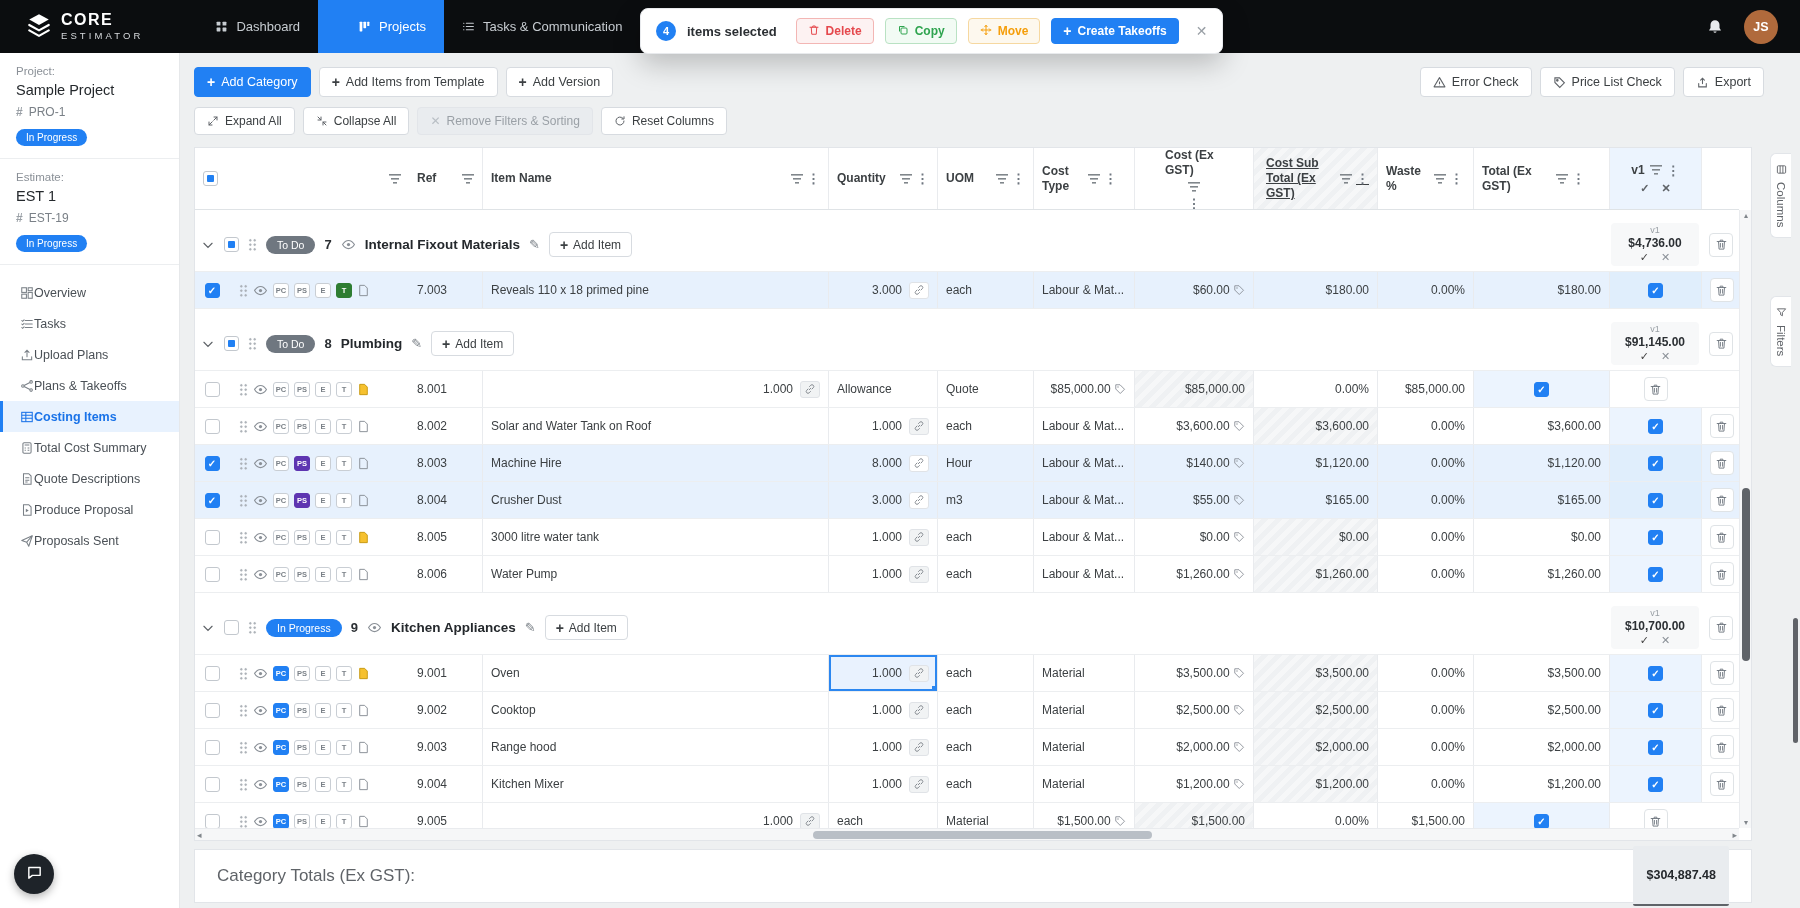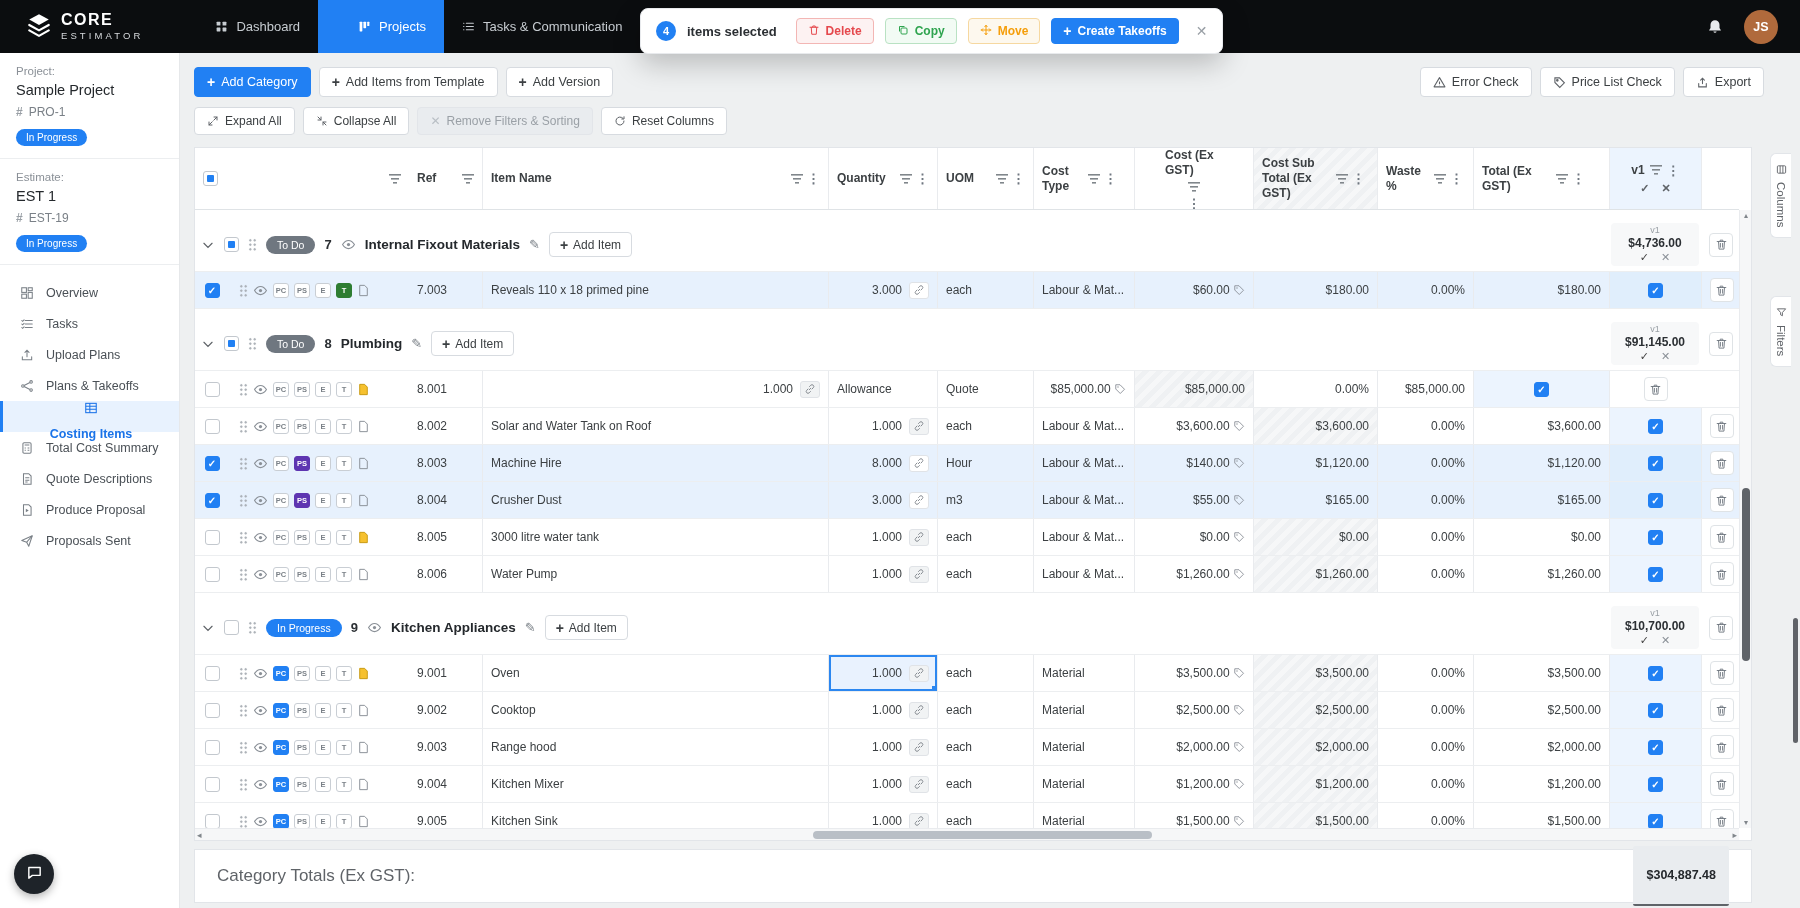--- a/index.html
+++ b/index.html
@@ -39,23 +39,23 @@
 
   
   .sb-section { padding:0 16px; }
   .sb-label { font-size:11.5px; color:#8a9097; margin-bottom:5px; }
   .sb-name { font-size:14.5px; color:#24282c; font-weight:500; margin-bottom:7px; }
   .sb-ref { display:flex; align-items:center; gap:6px; font-size:12px; color:#7a8087; margin-bottom:8px; }
   .sb-hash { color:#9aa0a6; font-weight:700; }
   .badge-status { display:inline-block; background:#2180f3; color:#fff; font-size:10px; padding:3px 10px; border-radius:10px; }
   .sb-div { height:1px; background:#eceef0; margin:12px 0; }
   .sb-menu { margin-top:2px; }
-  .sb-item { display:flex; align-items:center; gap:12px; height:31px; padding:0 16px; font-size:12.5px; color:#4a5056; cursor:pointer; border-left:3px solid transparent; }
+  .sb-item { display:flex; align-items:center; gap:0; height:31px; padding:0 16px; font-size:12.5px; color:#4a5056; cursor:pointer; border-left:3px solid transparent; }
   .sb-item .sico { display:flex; color:#7a8087; width:15px; justify-content:center; }
-  .sb-item.active { background:#e8f2fe; color:#1a73e8; border-left-color:#2180f3; font-weight:600;flex-direction:column; }
+  .sb-item.active { background:#e8f2fe; color:#1a73e8; border-left-color:#2180f3; font-weight:600; }
   .sb-item.active .sico { color:#1a73e8; }
   .chat-fab { position:absolute; left:14px; bottom:14px; width:40px; height:40px; border-radius:50%; background:#1e2329; display:flex; align-items:center; justify-content:center; box-shadow:0 3px 8px rgba(0,0,0,.3); cursor:pointer; z-index:40; }
 
   
   .tb1 { display:flex; align-items:center; gap:8px; margin-top:14px; height:30px; }
   .tb2 { display:flex; align-items:center; gap:8px; margin-top:10px; height:28px; margin-bottom:12px; }
   .tb-spacer { flex:1; }
   .btn { height:30px; display:flex; align-items:center; gap:6px; padding:0 12px; background:#fff; border:1px solid #d7dbe0; border-radius:4px; font-size:12.5px; color:#3c4043; cursor:pointer; white-space:nowrap; }
   .btn .bico { display:flex; color:#5f6368; }
   .btn-primary { background:#2180f3; border-color:#2180f3; color:#fff; }
@@ -467,21 +467,21 @@
             <div class="hcell c-ctype">
                 <span class="hlabel" style="max-width:42px;">Cost Type</span>
                 <span class="fico"></span>
                 <span class="kebab">⋮</span>
               </div>
             <div class="hcell c-cost" style="justify-content:flex-start;flex-direction:column;">
                 <span class="hlabel" style="max-width:58px;">Cost (Ex GST)</span>
                 <span class="fico"></span>
                 <span class="kebab">⋮</span>
               </div>
-            <div class="hcell c-sub" style="justify-content:flex-start;">
+            <div class="hcell c-sub" style="justify-content:flex-end;text-decoration:underline;">
                 <span class="hlabel" style="max-width:70px;">Cost Sub Total (Ex GST)</span>
                 <span class="fico"></span>
                 <span class="kebab">⋮</span>
               </div>
             <div class="hcell c-waste" style="justify-content:flex-start;">
                 <span class="hlabel" style="max-width:44px;">Waste %</span>
                 <span class="fico"></span>
                 <span class="kebab">⋮</span>
               </div>
             <div class="hcell c-total" style="justify-content:flex-start;">
@@ -1231,21 +1231,20 @@
                     <span class="mini">PS</span>
                     <span class="mini">E</span>
                     <span class="mini">T</span>
                     <span>
                       <svg class="svgi" width="13" height="13" viewBox="0 0 24 24">
                         <path d="M5 2.5h9l5 5V21.5H5z" fill="none" stroke="#8a9097" stroke-width="1.8"></path>
                       </svg>
                     </span>
                   </div>
                   <div class="tcell c-ref">9.005</div>
-                  <div class="tcell c-name">Kitchen Sink</div>
                   <div class="tcell c-qty">
                     <span>1.000</span>
                     <span class="linkpill">
                       <svg width="12" height="12" viewBox="0 0 24 24">
                         <path d="M10.5 13.5 13.5 10.5M8 12l-2.5 2.5a3.5 3.5 0 0 0 5 5L13 17M16 12l2.5-2.5a3.5 3.5 0 0 0-5-5L11 7" fill="none" stroke="#7a8087" stroke-width="1.8" stroke-linecap="round"></path>
                       </svg>
                     </span>
                   </div>
                   <div class="tcell c-uom">each</div>
                   <div class="tcell c-ctype">Material</div>

